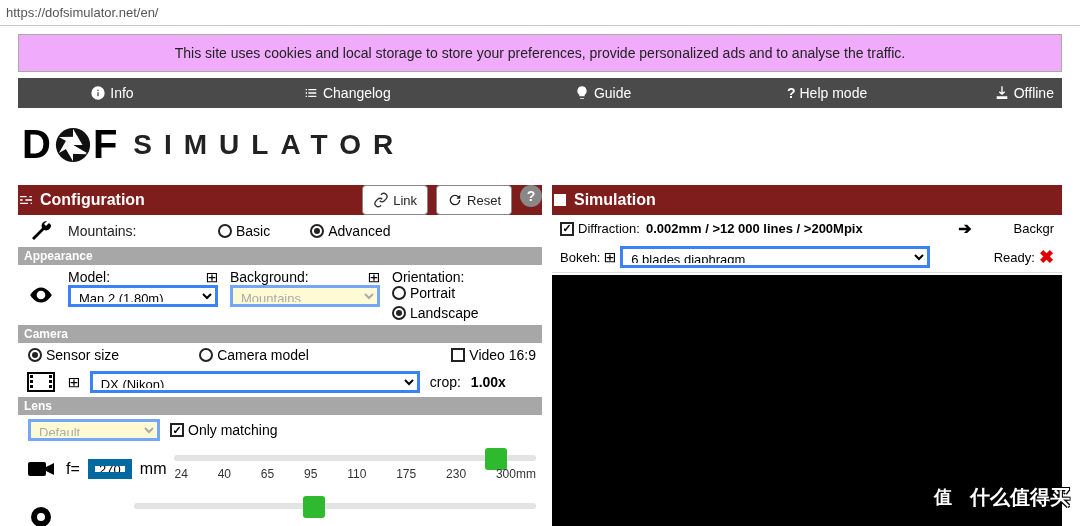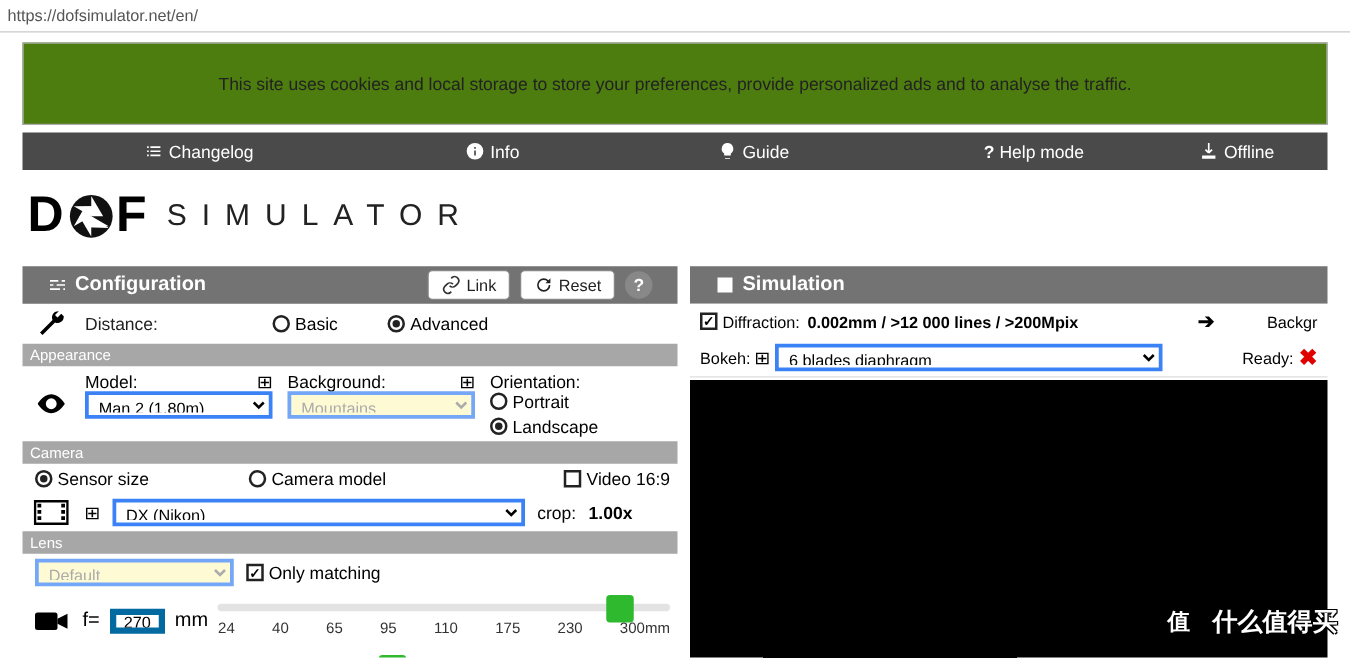--- a/index.html
+++ b/index.html
@@ -1,54 +1,54 @@
 <!DOCTYPE html>
 <html><head>
 <meta charset="utf-8">
 <style>
 * { box-sizing: border-box; margin: 0; padding: 0; font-family: Arial, Helvetica, sans-serif; }
 body { background: #fff; width: 1080px; height: 526px; overflow: hidden; position: relative; }
 .urlbar { height: 26px; background: #fff; border-bottom: 1px solid #c9c9c9; display: flex; align-items: center; padding: 0 6px; font-size: 13px; color: #555; }
 .content { padding: 0 18px; }
-.cookie { border: 1px solid #aaa; background: #4d7c0f; color: #222; font-size: 14px; text-align: center; padding: 24px 8px; margin-top: 8px; }
+.cookie { border: 1px solid #aaa; background: #f0abfc; color: #222; font-size: 14px; text-align: center; padding: 10px 8px; margin-top: 8px; }
 .topnav { background: #4a4a4a; color: #fff; display: flex; align-items: center; height: 30px; margin-top: 6px; font-size: 14px; }
 .topnav .item { display: flex; align-items: center; gap: 4px; cursor: pointer; }
 .topnav-cells { display: flex; width: 100%; }
 .topnav-cells > div { display:flex; align-items:center; justify-content:center; gap:4px; }
 .logo-row { display: flex; align-items: center; padding: 14px 0 18px 4px; gap: 14px; }
 .logo-mark { font-weight: 900; font-size: 40px; letter-spacing: 2px; display: flex; align-items: center; }
 .logo-mark .d, .logo-mark .f { font-family: Arial, sans-serif; font-weight: 900; }
 .logo-mark .aperture { width: 38px; height: 38px; border-radius: 50%; position: relative; display: inline-block; margin: 0 1px; }
 .logo-mark .aperture svg { width: 38px; height: 38px; }
-.logo-word { font-size: 24px; letter-spacing: 12px; font-weight: 400; color: #222; }
+.logo-word { font-size: 28px; letter-spacing: 12px; font-weight: 700; color: #222; }
 .cols { display: flex; gap: 10px; }
 .col-left { width: 524px; }
 .col-right { flex: 1; }
-.panel-head { background: #737373; color: #fff; display: flex; align-items: center; height: 30px; padding: 0 20px; font-size: 16px; gap: 8px; }
+.panel-head { background: #7f1d1d; color: #fff; display: flex; height: 30px; padding: 0 0; font-size: 16px; gap: 8px; }
 .panel-head .title { font-weight: bold; flex: 1; display: flex; align-items: center; gap: 6px; }
 .btn { background: #fff; color: #222; border: 1px solid #888; border-radius: 4px; font-size: 13px; padding: 3px 10px; display: inline-flex; align-items: center; gap: 4px; cursor: pointer; }
 .help-circle { width: 22px; height: 22px; border-radius: 50%; background: #888; color: #fff; display: inline-flex; align-items: center; justify-content: center; font-weight: bold; font-size: 14px; cursor:pointer; }
-.sect-label { background: #a7a7a7; color: #fff; font-size: 12px; padding: 2px 6px; font-weight: normal; }
+.sect-label { background: #a7a7a7; color: #fff; font-size: 12px; padding: 2px 6px; font-weight: bold; }
 .row { display: flex; align-items: center; padding: 4px 6px; font-size: 14px; gap: 10px; }
 .icon-col { width: 34px; display: flex; justify-content: center; font-size: 22px; }
 .radio { display: inline-flex; align-items: center; gap: 4px; cursor: pointer; }
 .radio .dot { width: 14px; height: 14px; border: 2px solid #222; border-radius: 50%; display: inline-flex; align-items: center; justify-content: center; }
 .radio.sel .dot::after { content: ""; width: 6px; height: 6px; background: #222; border-radius: 50%; }
 .check { width: 14px; height: 14px; border: 2px solid #222; display: inline-flex; align-items: center; justify-content: center; }
 .check.sel::after { content: "✓"; font-size: 11px; font-weight: bold; }
 .select { border: 3px solid #3b82f6; background: #fff; font-size: 13px; padding: 2px 4px; height: 22px; }
 .select.disabled { background: #fef9c3; color: #888; }
 .grid-icon { display: inline-block; font-size: 14px; transform: scaleX(1.1); }
 .label-txt { color: #222; }
 .slider-row { display: flex; align-items: center; gap: 8px; padding: 4px 6px; }
 .slider-wrap { flex: 1; position: relative; height: 40px; }
 .slider-track { position: absolute; top: 6px; left: 0; right: 0; height: 6px; background: #e3e3e3; border-radius: 3px; }
 .slider-thumb { position: absolute; top: -1px; width: 22px; height: 22px; background: #2fb92f; border-radius: 3px; }
 .slider-ticks { position: absolute; top: 18px; left: 0; right: 0; display: flex; justify-content: space-between; font-size: 12px; color: #333; }
-.input-small { width: 44px; border: 5px solid #0369a1; text-align: center; font-size: 13px; height: 20px; }
+.input-small { width: 44px; border: 7px solid #0369a1; text-align: center; font-size: 13px; height: 20px; }
 .sim-area { background: #000; height: 280px; margin-top: 2px; }
 .sim-top { background:#fff; border-bottom:1px solid #ddd; }
 .sim-diff { display:flex; align-items:center; padding:4px 8px; font-size:13px; gap:6px; }
 .sim-bokeh { display:flex; align-items:center; padding:4px 8px; font-size:13px; gap:4px; }
 .arrow-right { font-size:16px; font-weight:bold; }
 .red-x { color:#e00000; font-weight:bold; font-size:18px; }
 .watermark { position:absolute; right:10px; bottom:10px; display:flex; align-items:center; gap:8px; color:#fff; }
 .watermark .badge { width:38px; height:38px; border-radius:50%; background:#000; color:#fff; display:flex; align-items:center; justify-content:center; font-weight:bold; font-size:18px; }
 .watermark .txt { color:#fff; background:rgba(0,0,0,0); font-size:20px; font-weight:bold; text-shadow: -1px -1px 0 #000, 1px -1px 0 #000, -1px 1px 0 #000, 1px 1px 0 #000; }
 svg.ic { width:16px; height:16px; fill:currentColor; }
@@ -60,51 +60,51 @@
   <span>https://dofsimulator.net/en/</span>
 </div>
 
 <div class="content">
   <div class="cookie">
     <span>This site uses cookies and local storage to store your preferences, provide personalized ads and to analyse the traffic.</span>
   </div>
 
   <div class="topnav">
     <div class="topnav-cells">
+      <div style="width:18%">
+          <span class="item">
+            <svg class="ic" viewBox="0 0 24 24">
+              <path d="M12 2a10 10 0 100 20 10 10 0 000-20zm1 15h-2v-6h2v6zm0-8h-2V7h2v2z"></path>
+            </svg>
+            <span>Info</span>
+          </span>
+        </div>
       <div style="width:27%">
           <span class="item">
             <svg class="ic" viewBox="0 0 24 24">
               <path d="M4 6h2v2H4zM8 6h12v2H8zM4 11h2v2H4zM8 11h12v2H8zM4 16h2v2H4zM8 16h12v2H8z"></path>
             </svg>
             <span>Changelog</span>
-          </span>
-        </div>
-      <div style="width:18%">
-          <span class="item">
-            <svg class="ic" viewBox="0 0 24 24">
-              <path d="M12 2a10 10 0 100 20 10 10 0 000-20zm1 15h-2v-6h2v6zm0-8h-2V7h2v2z"></path>
-            </svg>
-            <span>Info</span>
           </span>
         </div>
       <div style="width:22%">
           <span class="item">
             <svg class="ic" viewBox="0 0 24 24">
               <path d="M9 21h6v-1H9v1zm3-19a7 7 0 00-4 12.7V17h8v-2.3A7 7 0 0012 2z"></path>
             </svg>
             <span>Guide</span>
           </span>
         </div>
       <div style="width:21%">
           <span class="item">
             <span style="font-weight:bold">?</span>
             <span>Help mode</span>
           </span>
         </div>
-      <div style="width:12%; padding-right:20px">
+      <div style="width:12%; justify-content:flex-end; padding-right:8px">
           <span class="item">
             <svg class="ic" viewBox="0 0 24 24">
               <path d="M5 20h14v-2H5v2zM12 2L12 14M12 14l-4-4M12 14l4-4" stroke="white" stroke-width="2" fill="none"></path>
             </svg>
             <span>Offline</span>
           </span>
         </div>
     </div>
   </div>
 
@@ -155,21 +155,21 @@
       </div>
 
       <div class="row">
         <div class="icon-col">
             <svg width="24" height="24" viewBox="0 0 24 24">
               <path d="M22 6a5 5 0 01-7 5L5 21l-2-2L13 9a5 5 0 015-7l-3 3 2 2 3-3z"></path>
             </svg>
           </div>
         <div style="flex:1">
           <div style="display:flex; align-items:center; gap:40px; padding:2px 0">
-            <span class="label-txt" style="width:110px">Distance:</span>
+            <span class="label-txt" style="width:110px">Mountains:</span>
             <span class="radio">
                 <span class="dot"></span>
                 <span>Basic</span>
               </span>
             <span class="radio sel">
                 <span class="dot"></span>
                 <span>Advanced</span>
               </span>
           </div>
         </div>
@@ -239,21 +239,21 @@
             </svg>
           </div>
         <span class="grid-icon">⊞</span>
         <select class="select" style="width:330px"><option>DX (Nikon)</option></select>
         <span>crop:</span>
         <b>1.00x</b>
       </div>
 
       <div class="sect-label">Lens</div>
       <div class="row" style="padding-left:10px">
-        <select class="select disabled" style="width:159px" disabled=""><option>Default</option></select>
+        <select class="select disabled" style="width:132px" disabled=""><option>Default</option></select>
         <span style="display:inline-flex; align-items:center; gap:4px">
             <span class="check sel"></span>
             <span>Only matching</span>
           </span>
       </div>
       <div class="slider-row">
         <div class="icon-col">
             <svg width="28" height="20" viewBox="0 0 28 20">
               <rect x="1" y="3" width="18" height="14" rx="2"></rect>
               <path d="M19 8l8-4v12l-8-4z"></path>

